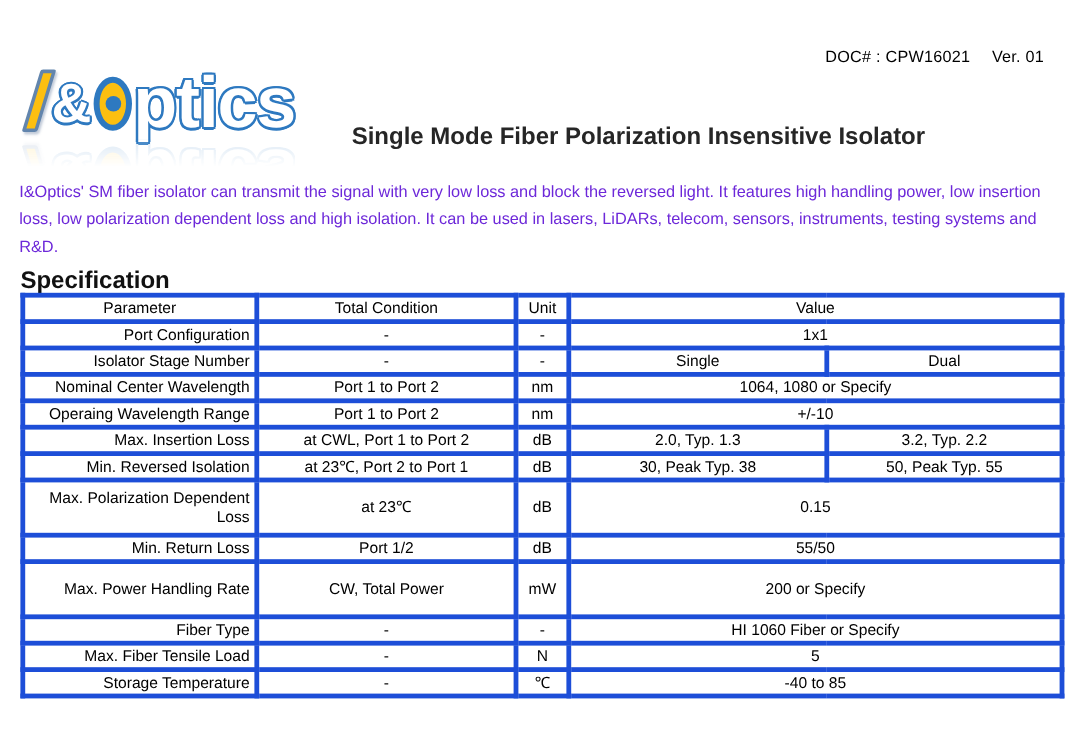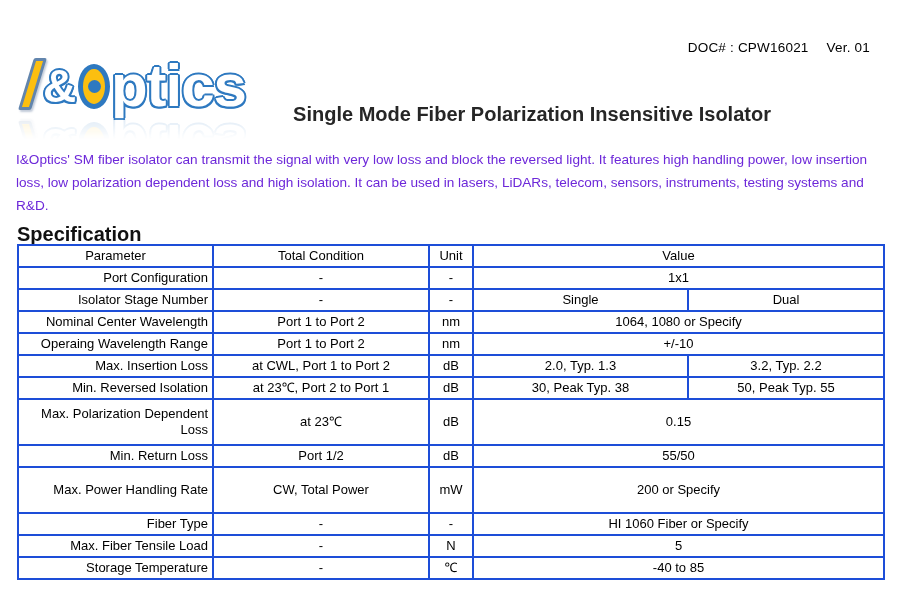--- a/index.html
+++ b/index.html
@@ -71,21 +71,21 @@
   }
 
   
   table.spec {
     position: absolute; top: 244px; left: 17px;
     border-collapse: collapse; table-layout: fixed;
     width: 866px;
     font-size: 13px; color: #000;
   }
   table.spec th, table.spec td {
-    border: 2px solid #1d4ed8;
+    border: 4px solid #1d4ed8;
     height: 22px;
     padding: 0 4px;
     text-align: center;
     vertical-align: middle;
     font-weight: 400;
     line-height: 1.25;
     overflow: hidden;
   }
   table.spec td.param { text-align: right; }
   table.spec tr.tall th, table.spec tr.tall td { height: 46px; }

